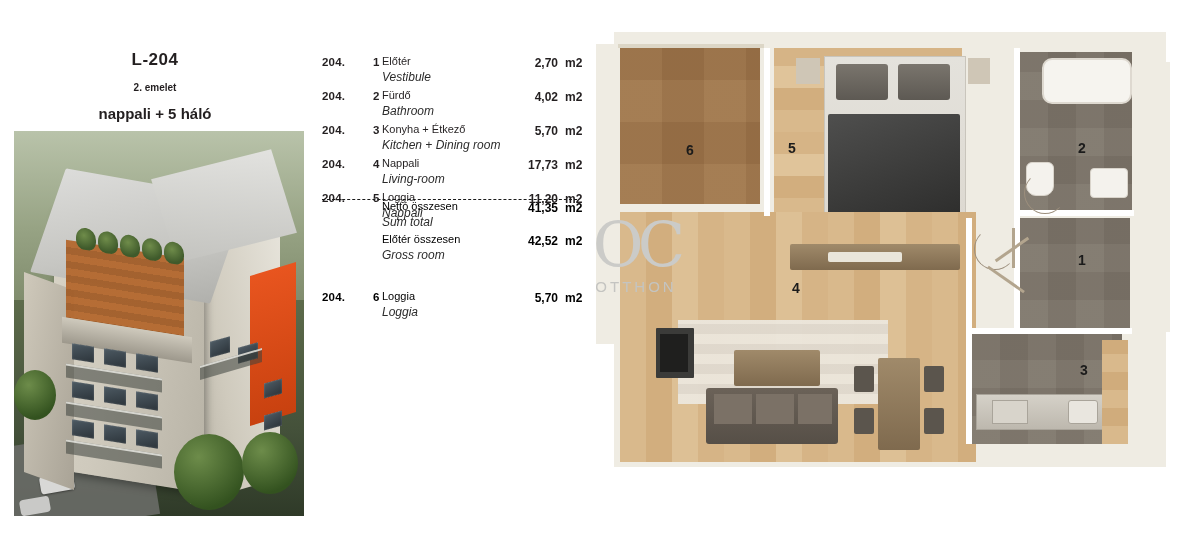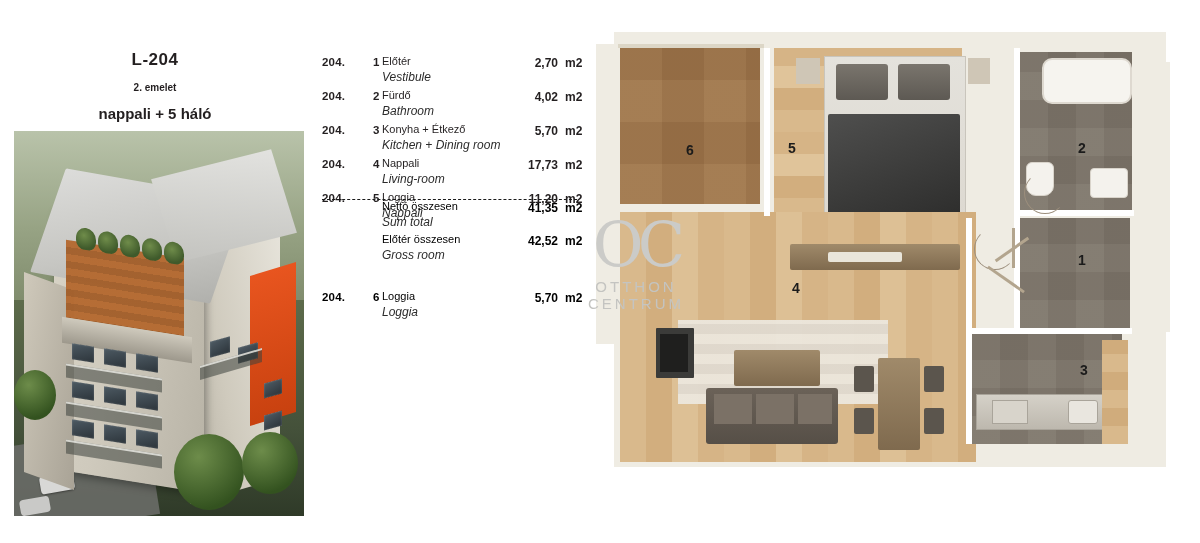--- a/index.html
+++ b/index.html
@@ -461,21 +461,20 @@
     <span class="name-hu">Loggia</span>
     <span class="name-en">Loggia</span>
     <span class="area">5,70</span>
     <span class="unit">m2</span>
   </div>
 </div>
 
 <div class="watermark">
   <div class="wm-glyph">OC</div>
   <div class="wm-l1">OTTHON</div>
-  <div class="wm-l2">CENTRUM</div>
 </div>
 
 <div class="plan">
 
   <div class="shape shell-a"></div>
   <div class="shape shell-notch1"></div>
   <div class="shape shell-notch2"></div>
 
   <div class="floor tile-beige" style="left:24px; top:26px; width:140px; height:158px;"></div>
   <div class="wall" style="left:24px; top:182px; width:148px; height:6px; background:#efece3;"></div>

